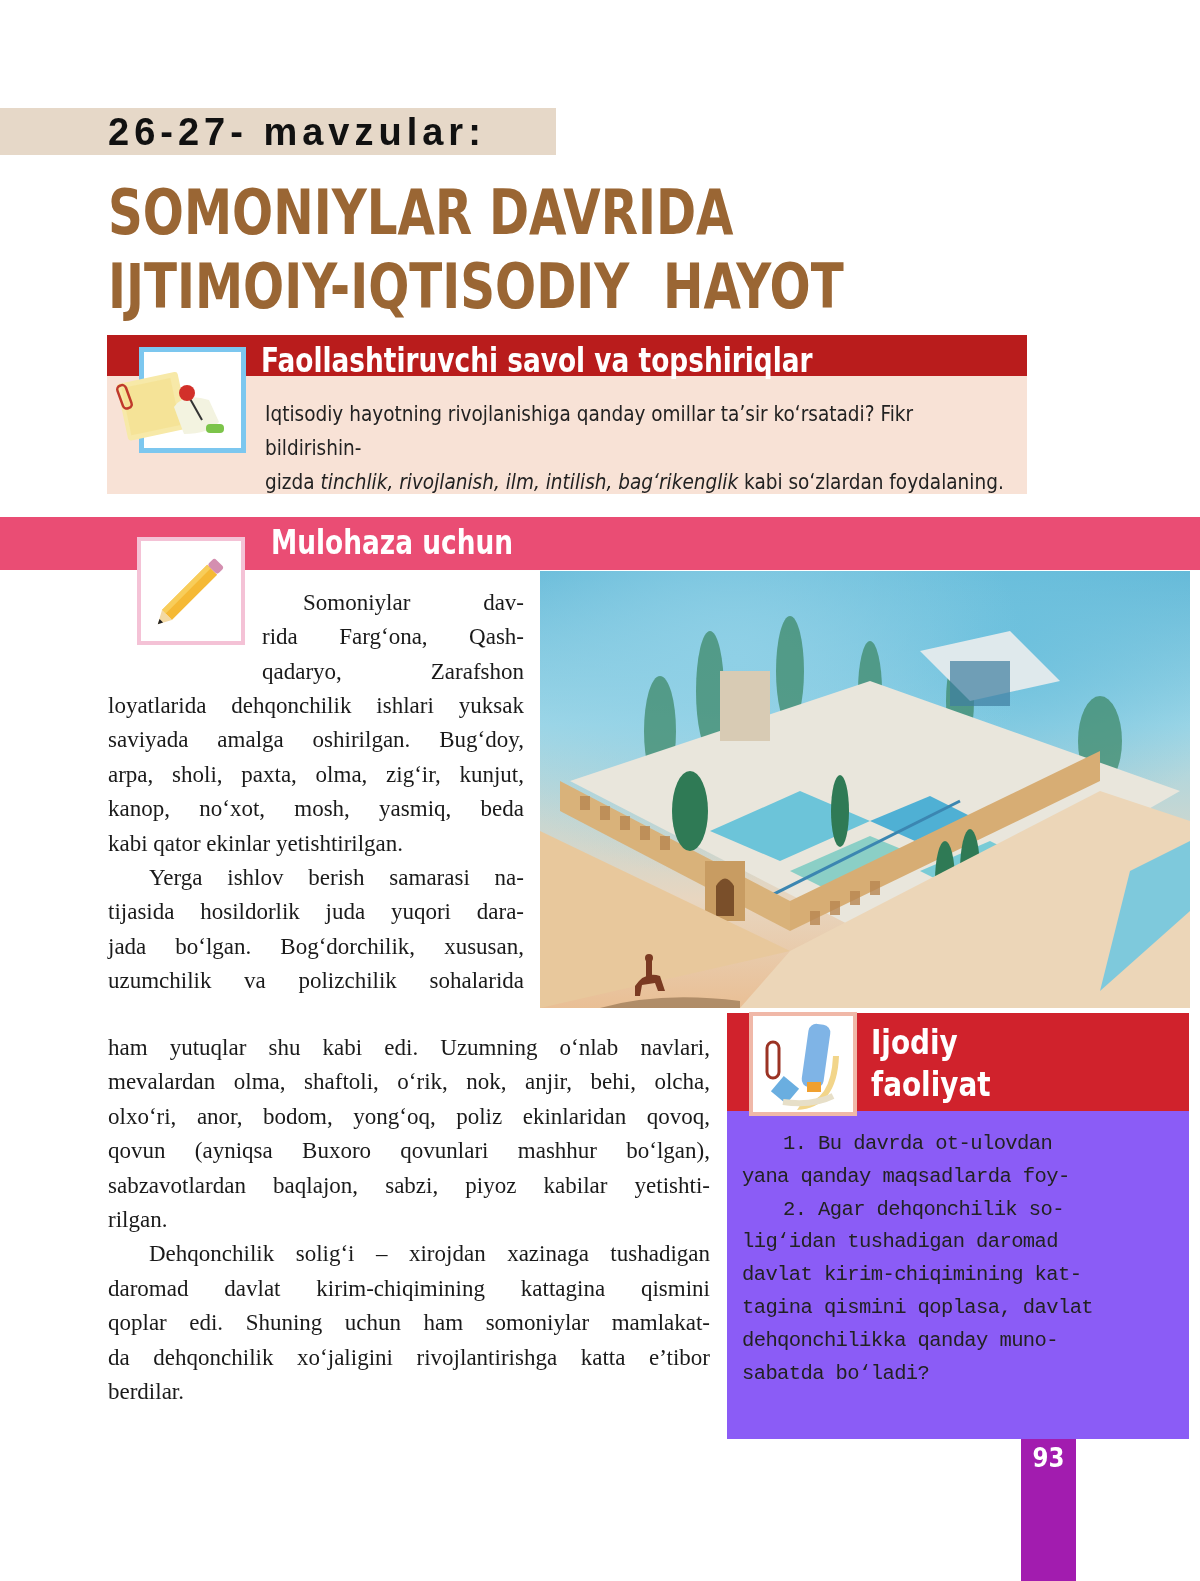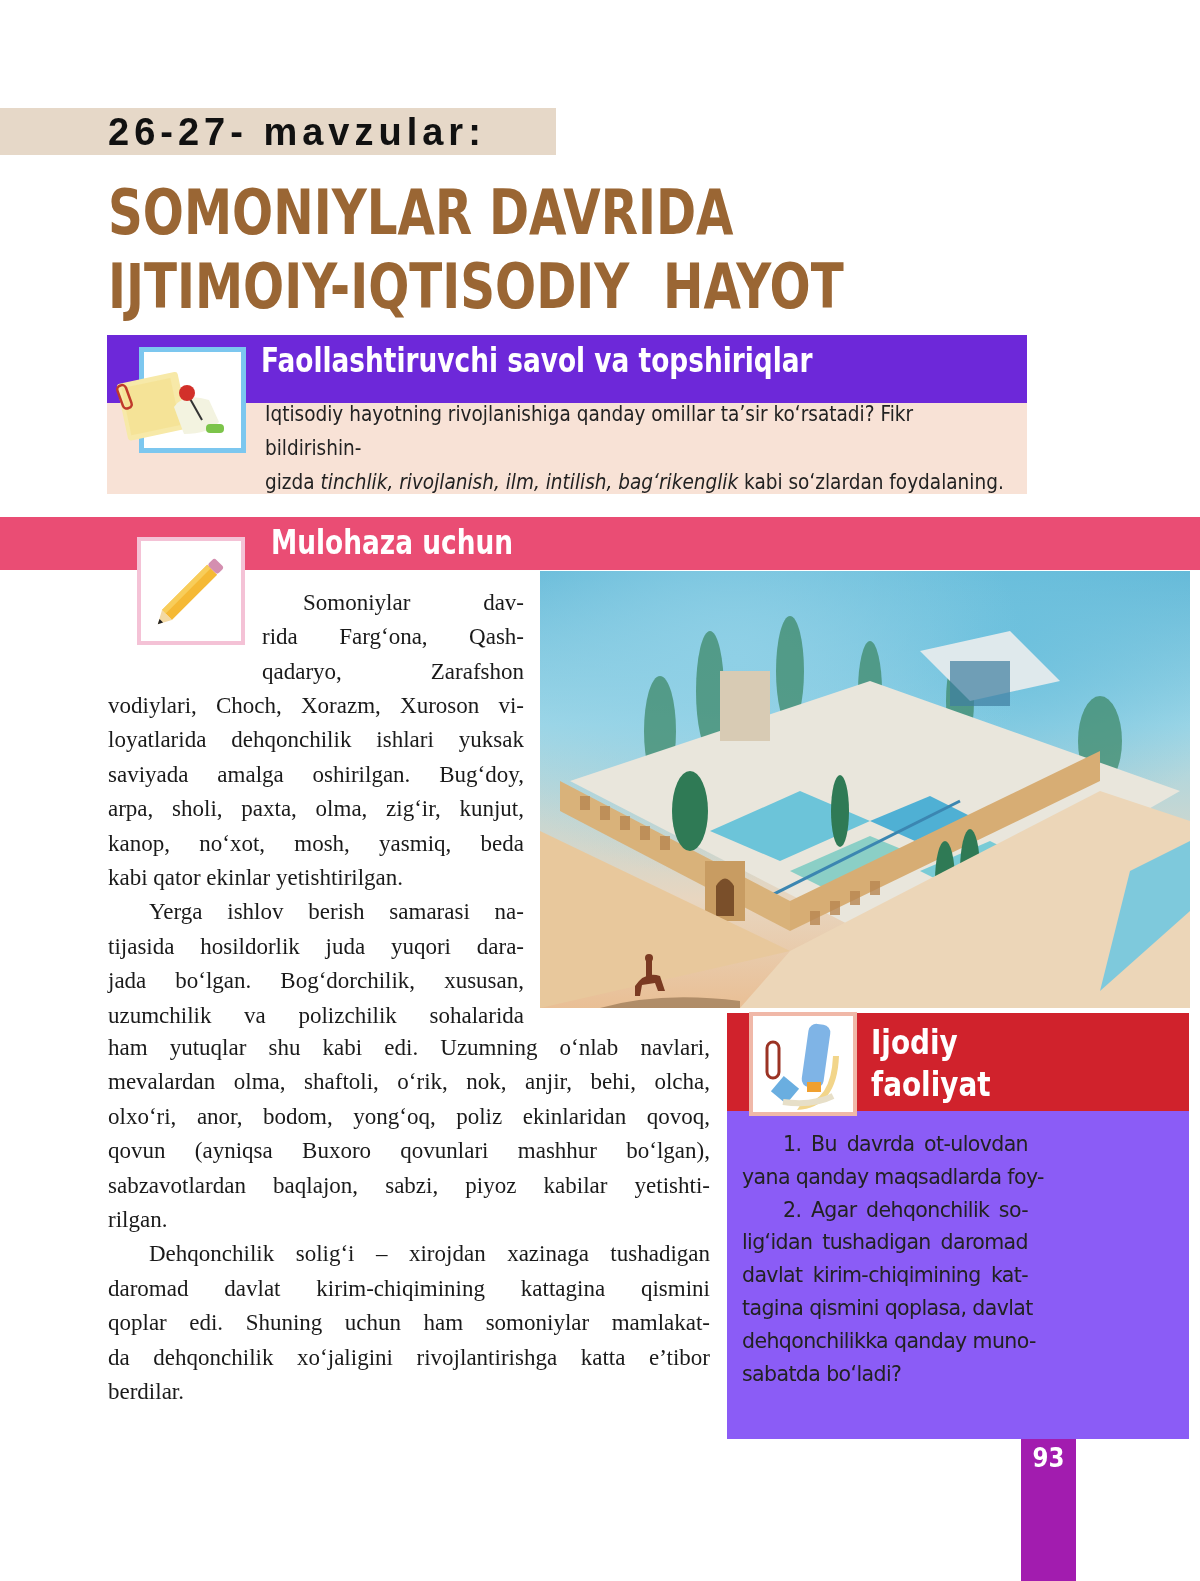--- a/index.html
+++ b/index.html
@@ -23,22 +23,22 @@
     transform: scaleX(0.78); transform-origin: left top;
     letter-spacing: 0px; white-space: nowrap;
   }
 
   
   .activate-box {
     position: absolute; left: 107px; top: 335px; width: 920px; height: 159px;
     background: #f8e2d6;
   }
   .activate-header {
-    position: absolute; left: 0; top: 0; width: 920px; height: 68px;
-    background: #6d28d9;
+    position: absolute; left: 0; top: 0; width: 920px; height: 41px;
+    background: #b91c1c;
   }
   .activate-title {
     position: absolute; left: 154px; top: 4px;
     font-family: "DejaVu Sans", sans-serif; font-weight: bold; font-size: 33px;
     color: #ffffff; transform: scaleX(0.8); transform-origin: left top;
     white-space: nowrap; line-height: 44px;
   }
   .activate-icon-frame {
     position: absolute; left: 32px; top: 12px; width: 107px; height: 106px;
     background: #ffffff; border: 5px solid #7cc7ef;
@@ -106,21 +106,21 @@
     position: absolute; left: 144px; top: 8px;
     font-family: "DejaVu Sans", sans-serif; font-weight: bold; font-size: 34px;
     line-height: 42px; color: #ffffff; transform: scaleX(0.82);
     transform-origin: left top; white-space: nowrap;
   }
   .ijodiy-text {
     position: absolute; left: 15px; top: 115px; width: 286px;
     font-family: "DejaVu Sans", sans-serif; font-size: 20.5px; line-height: 32.8px;
     color: #222;
   }
-  .ijodiy-text .q { display: block; }
+  .ijodiy-text .q { display: block; font-family: Liberation Mono, monospace; }
   .jl { display: block; text-align: justify; text-align-last: justify; white-space: nowrap; letter-spacing: -0.6px; }
   .jl.last { text-align-last: left; }
   .jl.ind { padding-left: 41px; }
 
   
   .page-tab {
     position: absolute; left: 1021px; top: 1439px; width: 55px; height: 142px;
     background: #a21caf;
   }
   .page-number {
@@ -239,21 +239,20 @@
   </svg>
 </div>
 
 <div class="body-text para1-top">
   <span class="line" style="padding-left:41px">Somoniylar dav-</span>
   <span class="line">rida Farg‘ona, Qash-</span>
   <span class="line">qadaryo, Zarafshon</span>
 </div>
 
 <div class="body-text body-narrow">
-  <span class="line">vodiylari, Choch, Xorazm, Xuroson vi-</span>
   <span class="line">loyatlarida dehqonchilik ishlari yuksak</span>
   <span class="line">saviyada amalga oshirilgan. Bug‘doy,</span>
   <span class="line">arpa, sholi, paxta, olma, zig‘ir, kunjut,</span>
   <span class="line">kanop, no‘xot, mosh, yasmiq, beda</span>
   <span class="line last">kabi qator ekinlar yetishtirilgan.</span>
   <span class="line" style="padding-left:41px">Yerga ishlov berish samarasi na-</span>
   <span class="line">tijasida hosildorlik juda yuqori dara-</span>
   <span class="line">jada bo‘lgan. Bog‘dorchilik, xususan,</span>
   <span class="line">uzumchilik va polizchilik sohalarida</span>
 </div>

